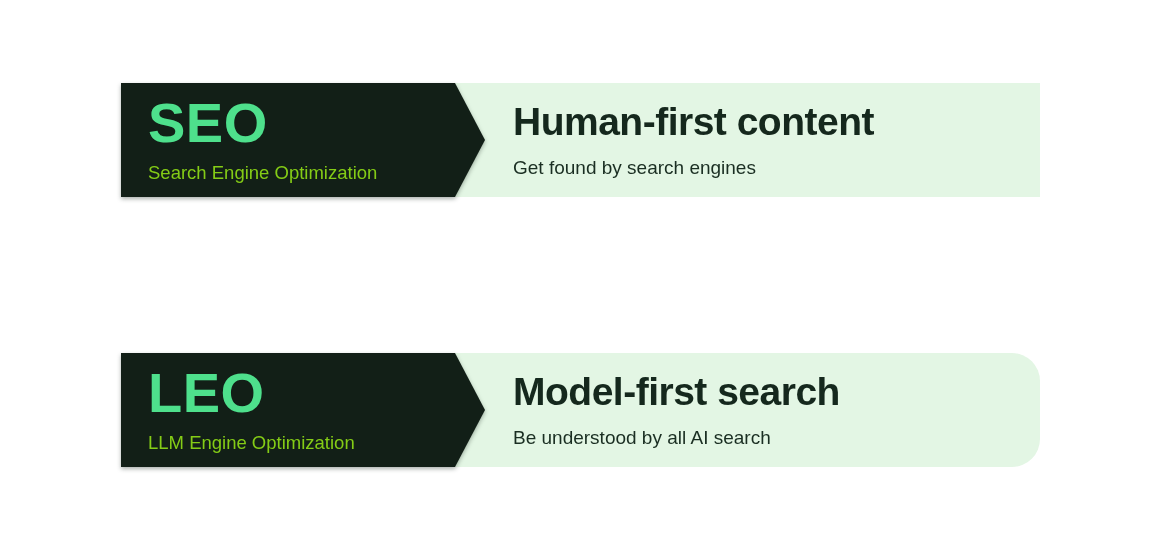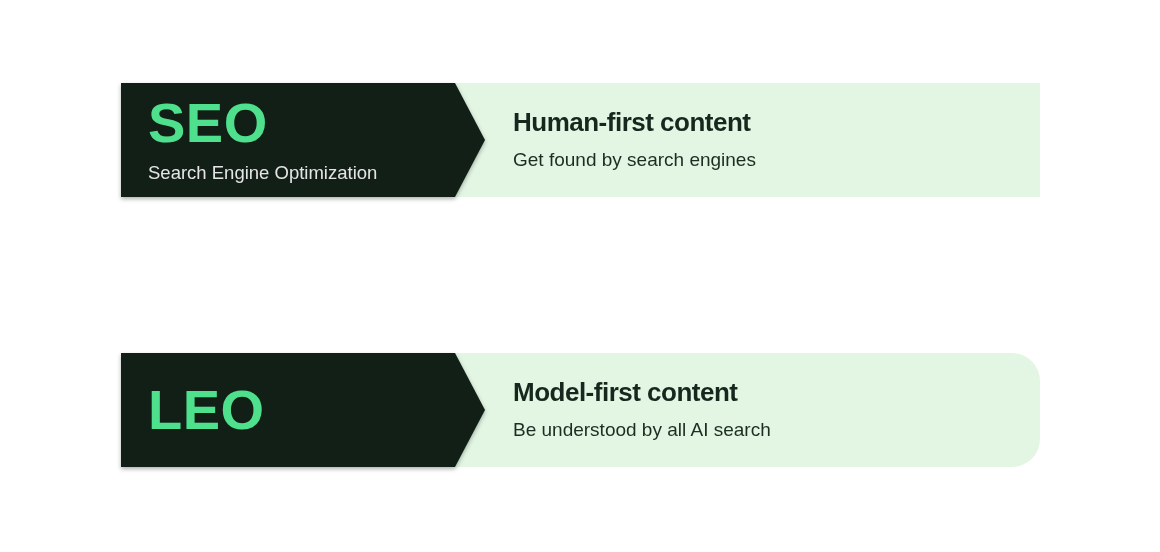--- a/index.html
+++ b/index.html
@@ -43,36 +43,36 @@
   }
   .acronym {
     color: #4ee08c;
     font-size: 56px;
     font-weight: bold;
     line-height: 1.0;
     letter-spacing: 0.5px;
   }
   .acronym-label {
     margin-top: 11px;
-    color: #e5e5e5;
+    color: #84cc16;
     font-size: 18.5px;
     font-weight: 400;
     line-height: 1.2;
     white-space: nowrap;
   }
   .desc {
     position: absolute;
     left: 392px; top: 0; bottom: 0; right: 16px;
     display: flex;
     flex-direction: column;
     justify-content: center;
   }
   .heading {
     color: #15281d;
-    font-size: 26px;
+    font-size: 39px;
     font-weight: bold;
     letter-spacing: -0.5px;
     line-height: 1.1;
     white-space: nowrap;
   }
   .subheading {
     margin-top: 13px;
     color: #1a2e22;
     font-size: 19px;
     font-weight: 400;
@@ -96,21 +96,22 @@
       <div class="heading">Human-first content</div>
       <div class="subheading">Get found by search engines</div>
     </div>
   </div>
 
 
   <div class="row row-2">
     <div class="arrow-wrap">
       <div class="arrow">
         <div class="acronym">LEO</div>
+        <div class="acronym-label">LLM Engine Optimization</div>
       </div>
     </div>
     <div class="desc">
-      <div class="heading">Model-first content</div>
+      <div class="heading">Model-first search</div>
       <div class="subheading">Be understood by all AI search</div>
     </div>
   </div>
 
 </div>
 
 </body></html>

